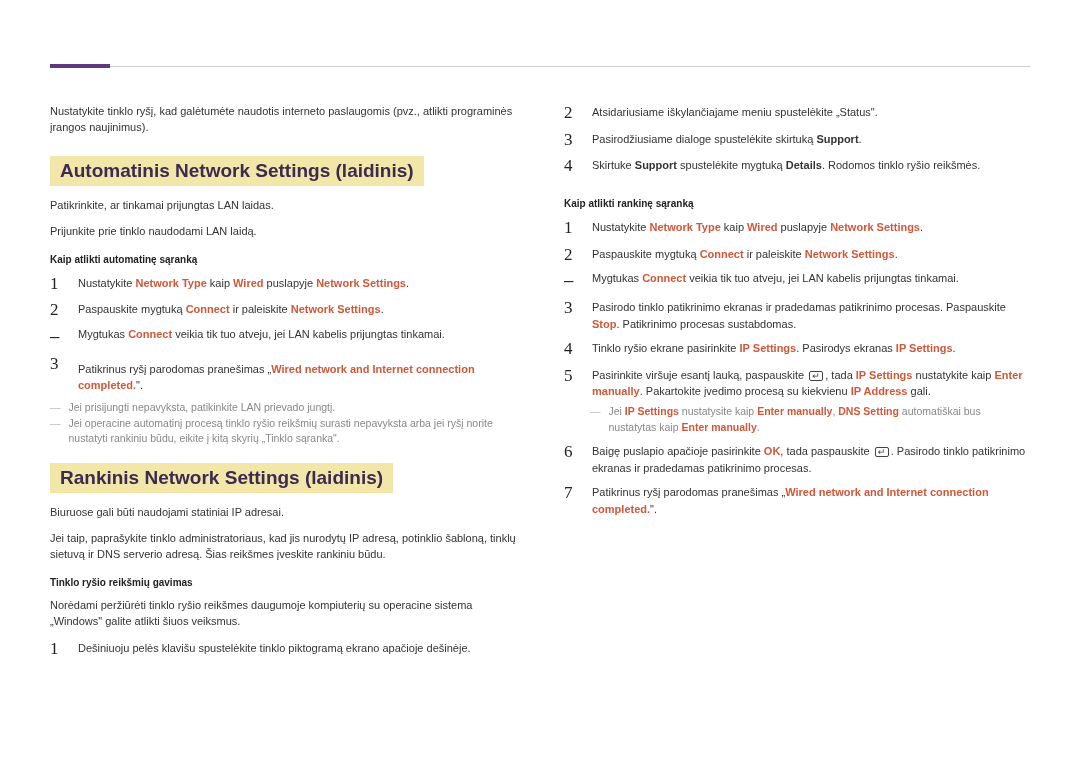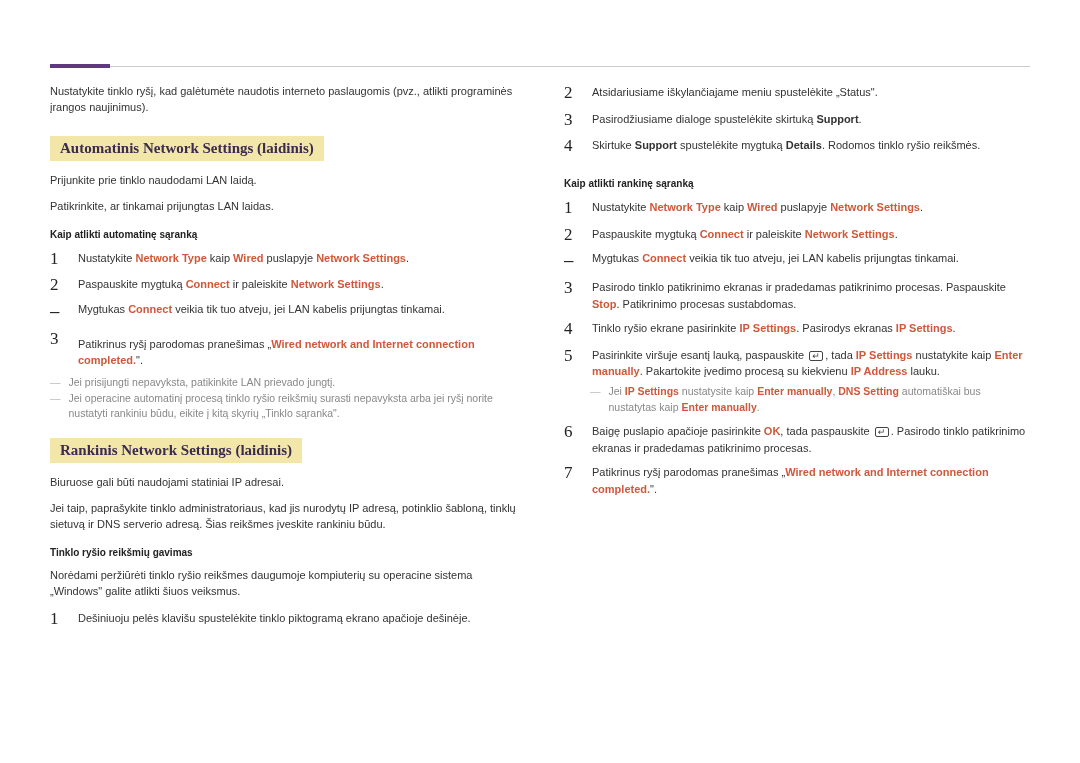--- a/index.html
+++ b/index.html
@@ -25,33 +25,32 @@
     position: absolute;
     top: 66px;
     left: 110px;
     right: 50px;
     height: 1px;
     background: #ccc;
   }
   .columns {
     display: flex;
     gap: 48px;
-    margin-top: 24px;
+    margin-top: 44px;
   }
   .col { flex: 1; min-width: 0; }
   p { margin: 0 0 10px 0; line-height: 1.45; }
   .section-title {
     display: inline-block;
     background: #f2e6a8;
     font-weight: bold;
-    font-size: 15px;
+    font-size: 19px;
     color: #3b2b50;
     padding: 4px 10px;
     margin: 10px 0 12px 0;
-    font-family: Liberation Serif, serif;
   }
   .sub-title {
     font-weight: bold;
     font-size: 10px;
     color: #222;
     margin: 14px 0 10px 0;
   }
   .strong-red { color: #d0583a; font-weight: bold; }
   .num-list { display: flex; flex-direction: column; gap: 8px; }
   .num-item { display: flex; align-items: flex-start; gap: 14px; line-height: 1.5; }
@@ -96,22 +95,22 @@
 
 <div class="header-bar"></div>
 <div class="header-line"></div>
 
 <div class="columns">
 
   <div class="col">
     <p>Nustatykite tinklo ryšį, kad galėtumėte naudotis interneto paslaugomis (pvz., atlikti programinės įrangos naujinimus).</p>
 
     <div class="section-title">Automatinis Network Settings (laidinis)</div>
+    <p>Patikrinkite, ar tinkamai prijungtas LAN laidas.</p>
     <p>Prijunkite prie tinklo naudodami LAN laidą.</p>
-    <p>Patikrinkite, ar tinkamai prijungtas LAN laidas.</p>
 
     <div class="sub-title">Kaip atlikti automatinę sąranką</div>
 
     <div class="num-list">
       <div class="num-item">
         <span class="num">1</span>
         <span class="body">
           <span>Nustatykite </span><span class="strong-red">Network Type</span><span> kaip </span><span class="strong-red">Wired</span><span> puslapyje </span><span class="strong-red">Network Settings</span><span>.</span>
         </span>
       </div>
@@ -208,21 +207,21 @@
       </div>
       <div class="num-item">
         <span class="num">4</span>
         <span class="body">
           <span>Tinklo ryšio ekrane pasirinkite </span><span class="strong-red">IP Settings</span><span>. Pasirodys ekranas </span><span class="strong-red">IP Settings</span><span>.</span>
         </span>
       </div>
       <div class="num-item">
         <span class="num">5</span>
         <span class="body">
-          <span>Pasirinkite viršuje esantį lauką, paspauskite </span><span class="icon"></span><span>, tada </span><span class="strong-red">IP Settings</span><span> nustatykite kaip </span><span class="strong-red">Enter manually</span><span>. Pakartokite įvedimo procesą su kiekvienu </span><span class="strong-red">IP Address</span><span> lauku.</span>
+          <span>Pasirinkite viršuje esantį lauką, paspauskite </span><span class="icon"></span><span>, tada </span><span class="strong-red">IP Settings</span><span> nustatykite kaip </span><span class="strong-red">Enter manually</span><span>. Pakartokite įvedimo procesą su kiekvienu </span><span class="strong-red">IP Address</span><span> gali.</span>
         </span>
       </div>
     </div>
 
     <div class="note-line" style="margin-left:26px; margin-top:4px;">
       <span>
         <span>Jei </span><span class="note-red" style="font-weight:bold;">IP Settings</span><span> nustatysite kaip </span><span class="note-red" style="font-weight:bold;">Enter manually</span><span>, </span><span class="note-red" style="font-weight:bold;">DNS Setting</span><span> automatiškai bus nustatytas kaip </span><span class="note-red" style="font-weight:bold;">Enter manually</span><span>.</span>
       </span>
     </div>
 

